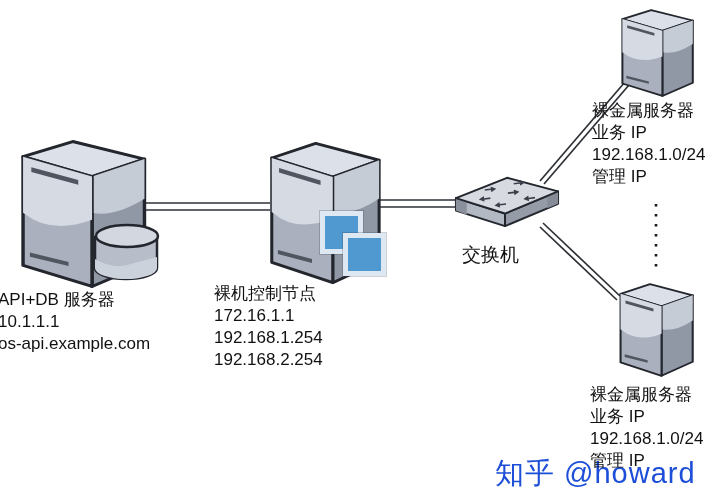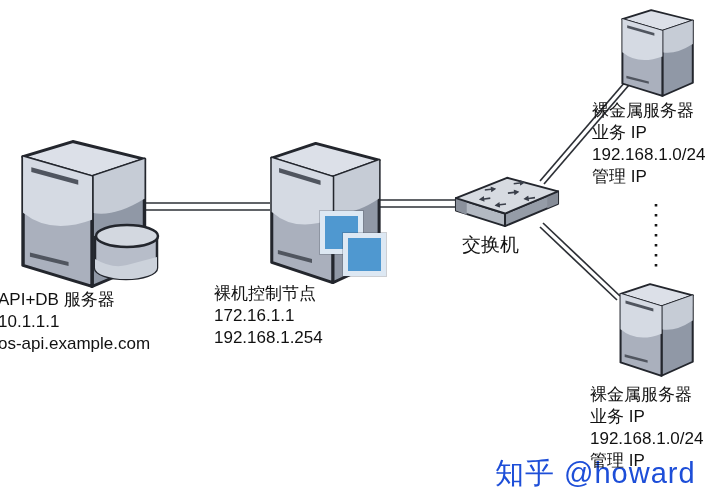--- a/index.html
+++ b/index.html
@@ -118,23 +118,24 @@
 <div class="label" style="left:-2px;top:289px;width:176px">
   <div>API+DB 服务器</div>
   <div>10.1.1.1</div>
   <div>os-api.example.com</div>
 </div>
 
 <div class="label" style="left:214px;top:283px;width:196px">
   <div>裸机控制节点</div>
   <div>172.16.1.1</div>
   <div>192.168.1.254</div>
+  <div>192.168.2.254</div>
 </div>
 
-<div class="label" style="left:462px;top:234px;width:100px">
+<div class="label" style="left:462px;top:244px;width:100px">
   <div class="big">交换机</div>
 </div>
 
 <div class="label" style="left:592px;top:100px;width:128px">
   <div>裸金属服务器</div>
   <div>业务 IP</div>
   <div>192.168.1.0/24</div>
   <div>管理 IP</div>
 </div>
 

